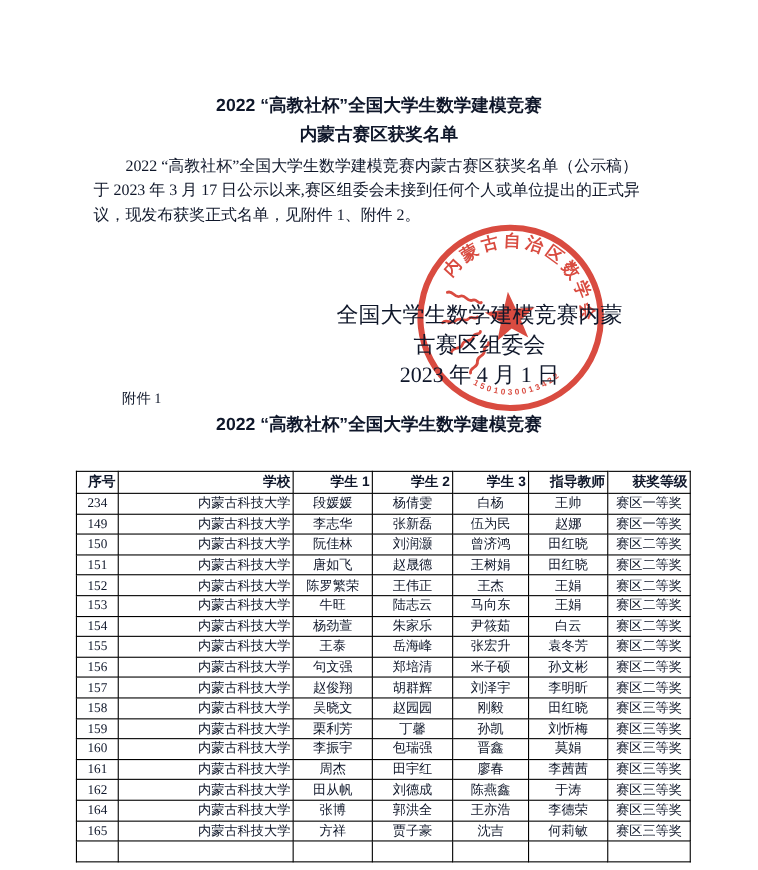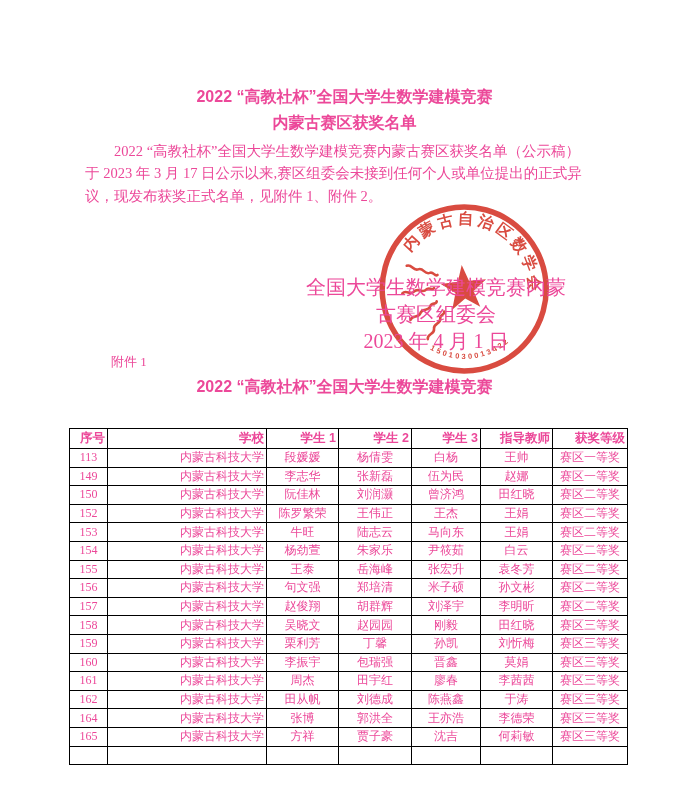--- a/index.html
+++ b/index.html
@@ -1,18 +1,18 @@
 <!DOCTYPE html>
 <html><head>
 <meta charset="utf-8">
 <style>
   html,body { margin:0; padding:0; background:#ffffff; }
   .page {
     position:relative; width:689px; height:791px; background:#ffffff;
-    overflow:hidden; color:#ec4899;
+    overflow:hidden; color:#0f172a;
     font-family:"Liberation Serif", serif;
     text-decoration:underline;
   }
   .doc-title {
     position:absolute; top:84px; left:0; width:100%;
     text-align:center; font-family:"Liberation Sans", sans-serif;
     font-weight:bold; font-size:16px; line-height:26px;
   }
   .body-para {
     position:absolute; top:140px; left:85px; width:537px;
@@ -127,21 +127,21 @@
           <th>学校</th>
           <th>学生 1</th>
           <th>学生 2</th>
           <th>学生 3</th>
           <th>指导教师</th>
           <th>获奖等级</th>
         </tr>
     </thead>
     <tbody>
         <tr>
-          <td>113</td>
+          <td>234</td>
           <td class="school-cell">内蒙古科技大学</td>
           <td>段媛媛</td>
           <td>杨倩雯</td>
           <td>白杨</td>
           <td>王帅</td>
           <td>赛区一等奖</td>
         </tr>
         <tr>
           <td>149</td>
           <td class="school-cell">内蒙古科技大学</td>
@@ -150,20 +150,29 @@
           <td>伍为民</td>
           <td>赵娜</td>
           <td>赛区一等奖</td>
         </tr>
         <tr>
           <td>150</td>
           <td class="school-cell">内蒙古科技大学</td>
           <td>阮佳林</td>
           <td>刘润灏</td>
           <td>曾济鸿</td>
+          <td>田红晓</td>
+          <td>赛区二等奖</td>
+        </tr>
+        <tr>
+          <td>151</td>
+          <td class="school-cell">内蒙古科技大学</td>
+          <td>唐如飞</td>
+          <td>赵晟德</td>
+          <td>王树娟</td>
           <td>田红晓</td>
           <td>赛区二等奖</td>
         </tr>
         <tr>
           <td>152</td>
           <td class="school-cell">内蒙古科技大学</td>
           <td>陈罗繁荣</td>
           <td>王伟正</td>
           <td>王杰</td>
           <td>王娟</td>

